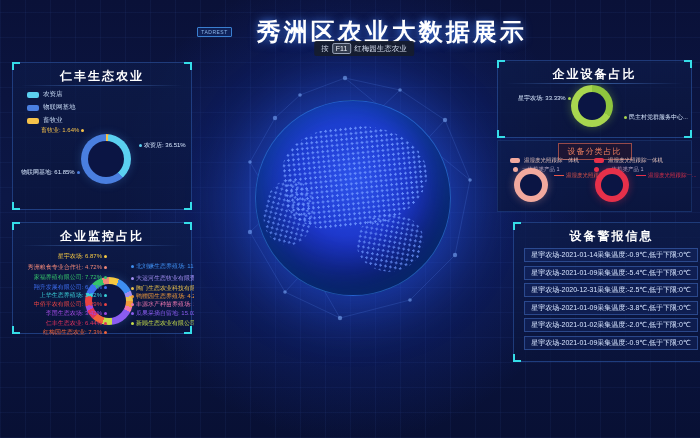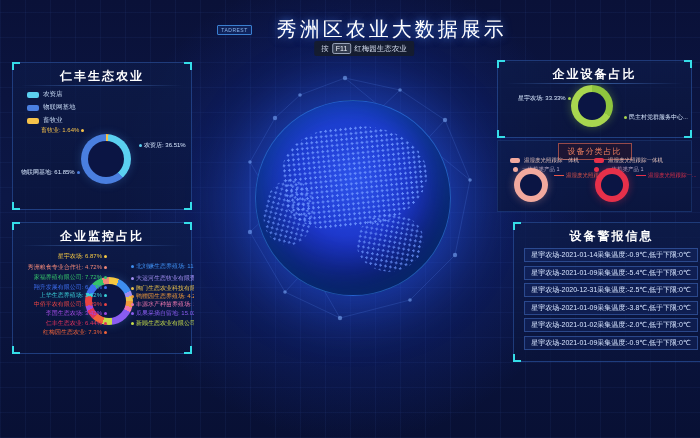--- a/index.html
+++ b/index.html
@@ -21,21 +21,21 @@
     overflow:hidden;}
   .cont{position:absolute;background-image:radial-gradient(rgba(110,150,255,.95) 1px,transparent 1.35px);
     background-size:5px 5px;opacity:.95;}
   .cont.c1{left:14%;top:13%;width:74%;height:52%;border-radius:46% 60% 55% 40%;transform:rotate(-6deg);}
   .cont.c2{left:52%;top:58%;width:34%;height:30%;border-radius:55% 45% 60% 50%;transform:rotate(10deg);opacity:.8;}
   .cont.c3{left:4%;top:40%;width:26%;height:34%;border-radius:50% 60% 45% 55%;transform:rotate(14deg);opacity:.75;}
   svg.net{position:absolute;inset:0;pointer-events:none;}
   
   .header{position:absolute;left:0;right:0;top:16px;display:flex;align-items:center;justify-content:center;gap:9px;transform:translateX(12px);}
   .logo{border:1px solid #3a7fd0;color:#8db6ea;font-size:5px;letter-spacing:.5px;padding:1px 3px;background:rgba(20,50,120,.45);border-radius:1px;}
-  .title{font-size:20px;font-weight:normal;color:#ffffff;letter-spacing:3px;text-shadow:0 0 10px rgba(80,140,255,.9),0 2px 6px rgba(0,20,80,.8);margin-left:16px;}
+  .title{font-size:24px;font-weight:bold;color:#ffffff;letter-spacing:3px;text-shadow:0 0 10px rgba(80,140,255,.9),0 2px 6px rgba(0,20,80,.8);margin-left:16px;}
   .hint{position:absolute;top:41px;left:364px;transform:translateX(-50%);display:flex;align-items:center;gap:3px;
     background:rgba(22,28,44,.92);border-radius:2px;padding:2px 7px;font-size:7.5px;color:#cdd5e6;white-space:nowrap;}
   .key{border:1px solid #98a2b8;border-radius:2px;padding:0 3px;font-size:7px;color:#eef1f8;background:#333b4e;line-height:9px;}
   
   .panel{position:absolute;border:1px solid rgba(62,122,220,.38);
     background:linear-gradient(180deg,rgba(13,28,74,.66),rgba(10,20,58,.66));}
   .c{position:absolute;width:8px;height:8px;border:0 solid #35dde8;}
   .c.tl{top:-1px;left:-1px;border-top-width:2px;border-left-width:2px;}
   .c.tr{top:-1px;right:-1px;border-top-width:2px;border-right-width:2px;}
   .c.bl{bottom:-1px;left:-1px;border-bottom-width:2px;border-left-width:2px;}
@@ -142,21 +142,21 @@
     <div class="co" style="left:126px;top:79px;">
       <i class="dot" style="background: rgb(91, 208, 240);"></i>
       <span class="t" style="color:#d8e8ff">农资店: 36.51%</span>
     </div>
     <div class="co" style="left:8px;top:106px;">
       <span class="t" style="color:#d8e8ff">物联网基地: 61.85%</span>
       <i class="dot" style="background: rgb(74, 127, 224);"></i>
     </div>
   </div>
 
-  <div class="panel" style="left:12px;top:222px;width:180px;height:132px;">
+  <div class="panel" style="left:12px;top:222px;width:180px;height:112px;">
     <i class="c tl"></i>
       <i class="c tr"></i>
     <i class="c bl"></i>
       <i class="c br"></i>
     <div class="ptitle">企业监控占比</div>
     <div class="pdiv"></div>
     <div class="donut" style="left: 72px; top: 54px; width: 48px; height: 48px; background: conic-gradient(rgb(245, 200, 66) 0%, rgb(245, 200, 66) 6.87%, rgb(62, 142, 240) 6.87%, rgb(62, 142, 240) 18.03%, rgb(160, 141, 240) 18.03%, rgb(160, 141, 240) 21.47%, rgb(232, 192, 74) 21.47%, rgb(232, 192, 74) 24.9%, rgb(240, 154, 58) 24.9%, rgb(240, 154, 58) 29.19%, rgb(240, 120, 176) 29.19%, rgb(240, 120, 176) 32.63%, rgb(138, 92, 240) 32.63%, rgb(138, 92, 240) 47.65%, rgb(198, 221, 74) 47.65%, rgb(198, 221, 74) 54.52%, rgb(240, 99, 58) 54.52%, rgb(240, 99, 58) 61.82%, rgb(224, 51, 92) 61.82%, rgb(224, 51, 92) 68.26%, rgb(160, 74, 224) 68.26%, rgb(160, 74, 224) 71.68%, rgb(232, 68, 68) 71.68%, rgb(232, 68, 68) 78.97%, rgb(58, 208, 216) 78.97%, rgb(58, 208, 216) 80.69%, rgb(62, 111, 240) 80.69%, rgb(62, 111, 240) 87.56%, rgb(53, 196, 106) 87.56%, rgb(53, 196, 106) 95.28%, rgb(240, 136, 120) 95.28%, rgb(240, 136, 120) 100%);">
       <div class="hole" style="inset:7px;"></div>
     </div>
     <div class="co" style="left:2px;top:30px;width:92px;justify-content:flex-end;">

